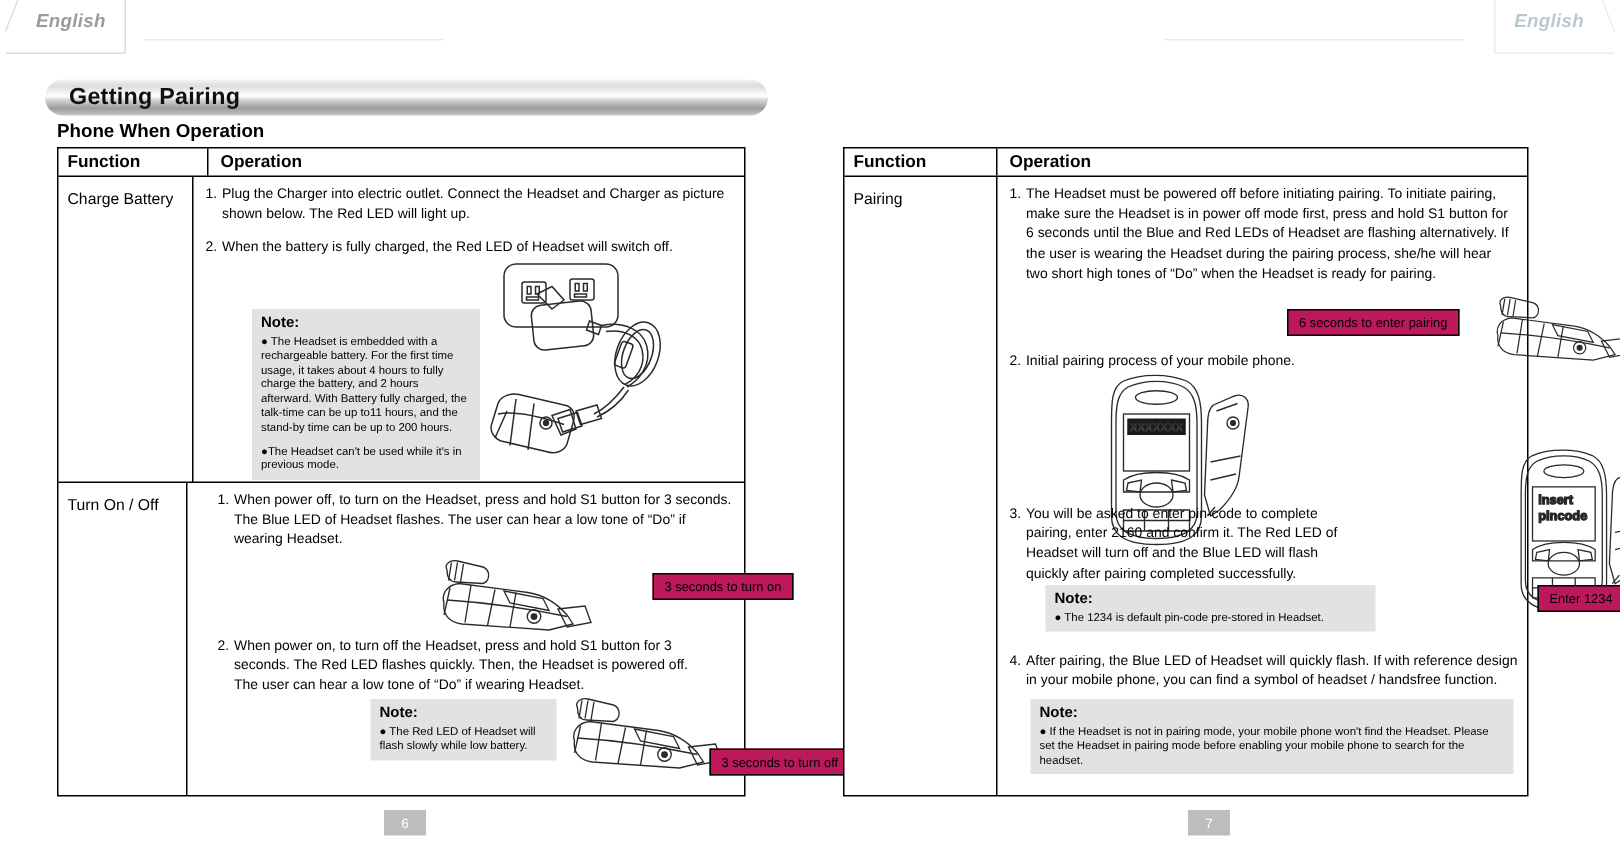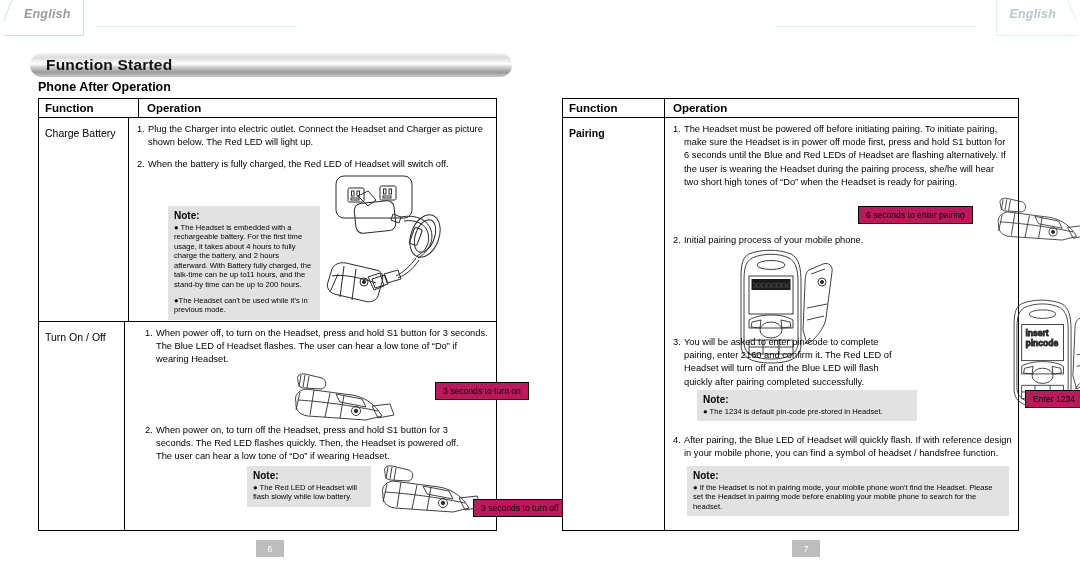--- a/index.html
+++ b/index.html
@@ -129,21 +129,21 @@
   #table-right .t-head .c1 { width: 102px; }
   .t-head .c2 { flex: 1; display: flex; align-items: center; padding-left: 8px; }
   .t-head span { font-size: 11.5px; font-weight: bold; color: #000; text-align: right; }
 
   .t-row { display: flex; }
   .t-row > .c1 {
     width: 100px;
     border-right: 1.2px solid #000;
     padding: 5px 4px 0 6px;
   }
-  #table-right .t-row > .c1 { width: 102px; font-weight: bold; }
+  #table-right .t-row > .c1 { width: 102px; }
   .t-row > .c2 { flex: 1; position: relative; padding: 5px 6px 0 8px; }
   .func-label { font-size: 10.5px; color: #000; white-space: nowrap; }
   .row-sep { border-bottom: 1.2px solid #000; }
 
   
   .step {
     display: flex;
     font-size: 9.3px;
     line-height: 1.42;
     color: #000;
@@ -203,23 +203,23 @@
   <div class="tab-rule" id="tab-rule-left"></div>
 
   <div class="lang-tab" id="lang-tab-right">
     <div class="tab-shape">
       <span class="lang-label">English</span>
     </div>
   </div>
   <div class="tab-rule" id="tab-rule-right"></div>
 
   <div id="title-bar">
-    <span class="title-text">Function Started</span>
+    <span class="title-text">Getting Pairing</span>
   </div>
-  <div id="subtitle">Phone After Operation</div>
+  <div id="subtitle">Phone When Operation</div>
 
   <div class="doc-table" id="table-left">
 
     <div class="t-head">
       <div class="c1">
         <span>Function</span>
       </div>
       <div class="c2">
         <span>Operation</span>
       </div>

